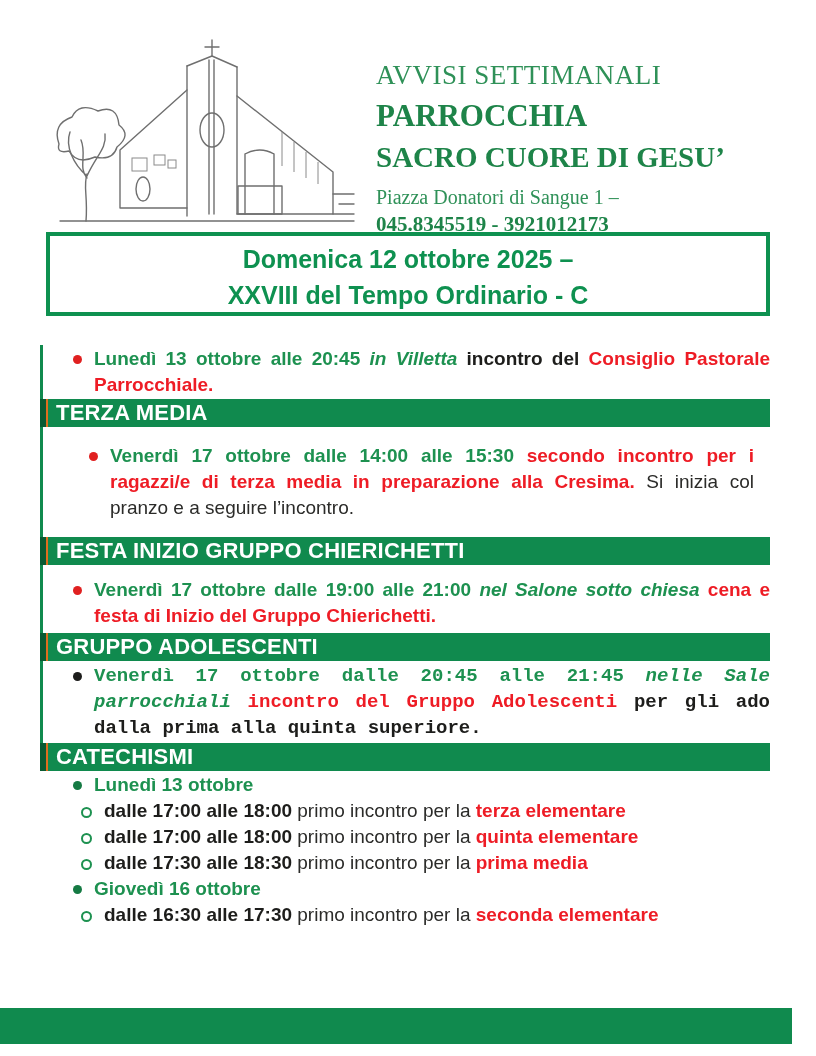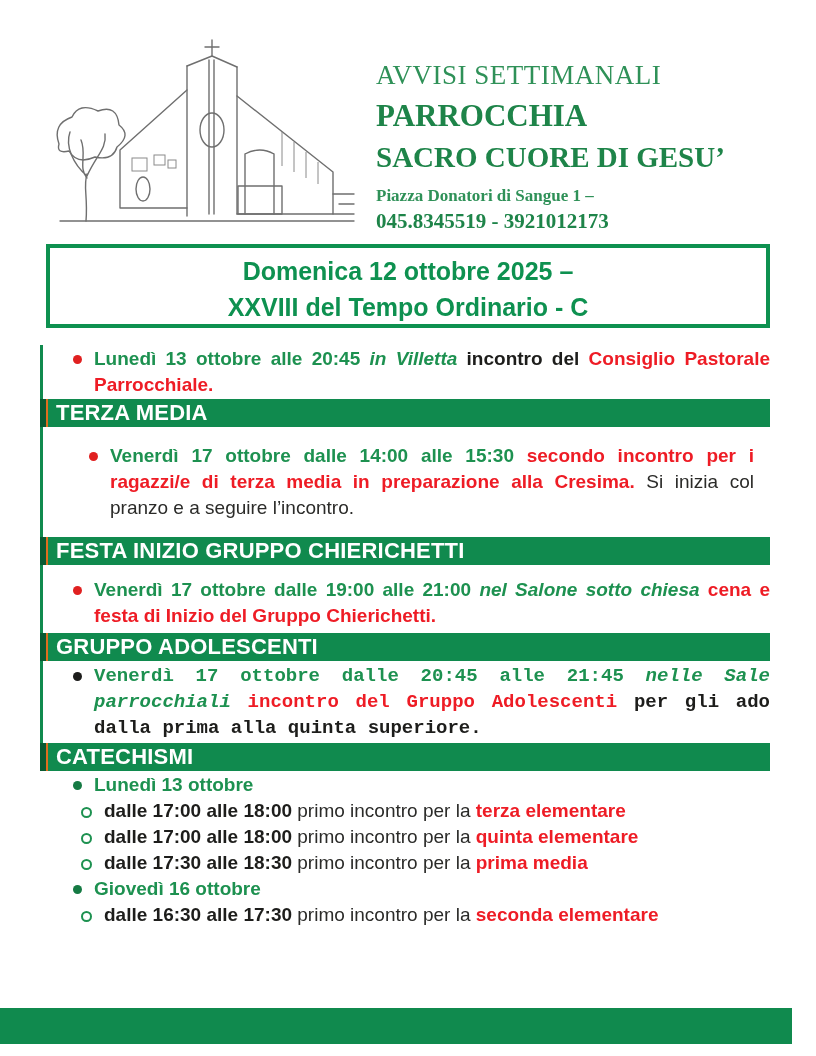--- a/index.html
+++ b/index.html
@@ -5,25 +5,25 @@
   html,body{margin:0;padding:0;width:816px;height:1056px;overflow:hidden;background:#ffffff;}
   body{position:relative;font-family:"Liberation Sans",sans-serif;}
 
   
   .church{position:absolute;left:46px;top:34px;width:334px;height:196px;}
   .masthead{position:absolute;left:376px;top:60px;width:404px;
             font-family:"Liberation Serif",serif;}
   .m-line1{font-size:27px;font-weight:normal;color:#2f9158;letter-spacing:.5px;margin-bottom:7px;}
   .m-line2{font-size:31px;font-weight:bold;color:#1e8449;margin-bottom:7px;}
   .m-line3{font-size:29px;font-weight:bold;color:#1e8449;margin-bottom:2px;}
-  .m-addr {font-size:17px;font-weight:bold;color:#2f9158;margin-bottom:3px;margin-top:12px;}
+  .m-addr {font-size:20px;font-weight:normal;color:#2f9158;margin-bottom:3px;margin-top:12px;}
   .m-phone{font-size:21px;font-weight:bold;color:#1e8449;}
 
   
-  .datebox{position:absolute;left:46px;top:244px;width:716px;height:76px;
+  .datebox{position:absolute;left:46px;top:232px;width:716px;height:76px;
            border:4px solid #0e9150;text-align:center;}
   .datebox .dl{font-size:25px;font-weight:bold;color:#0e9150;}
   .datebox .dl1{margin-top:9px;}
   .datebox .dl2{margin-top:7px;}
 
   
   .rail{position:absolute;left:40px;top:345px;width:3px;height:414px;background:#108a4e;}
   .sections{position:absolute;left:40px;top:345px;width:730px;}
   .section{position:relative;}
   .bar{position:relative;height:28px;background:#108a4e;display:flex;align-items:center;}

